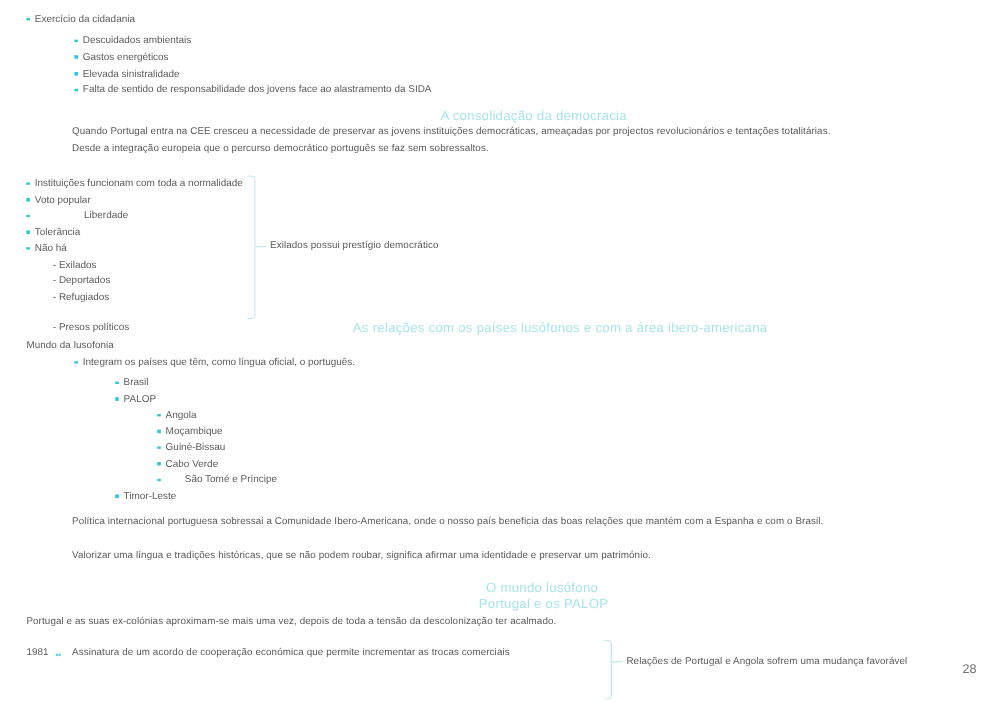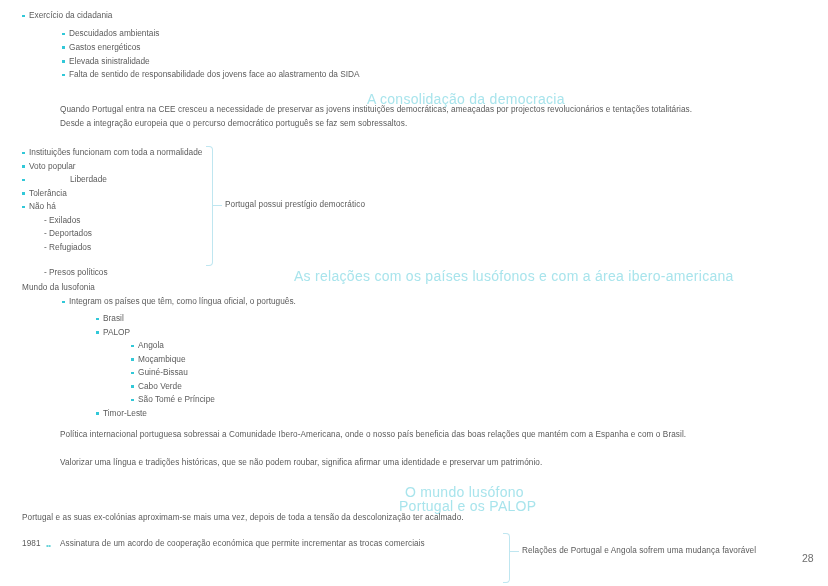--- a/index.html
+++ b/index.html
@@ -31,21 +31,21 @@
   .body-text {
     font-size: 8.2px;
     color: #5a5a5a;
     letter-spacing: 0.01em;
   }
   .bullet-text {
     font-size: 8.3px;
     color: #5c5c5c;
   }
   .heading {
-    font-size: 14px;
+    font-size: 11px;
     color: #a8e4ec;
     letter-spacing: 0.02em;
   }
   .page-num {
     font-size: 10.5px;
     color: #6e6e6e;
   }
   
   .bul {
     position: absolute;
@@ -118,21 +118,21 @@
 
   <div>
     <span class="t bullet-text" style="left:44px; top:215.5px;">- Exilados</span>
     <span class="t bullet-text" style="left:44px; top:229px;">- Deportados</span>
     <span class="t bullet-text" style="left:44px; top:242.5px;">- Refugiados</span>
     <span class="t bullet-text" style="left:44px; top:256px;margin-top:12px;">- Presos políticos</span>
   </div>
 
   <div class="bracket" style="left:206px; top:146px; width:7px; height:120px; border-radius:0 4px 4px 0;"></div>
   <div class="bracket-tick" style="left:213px; top:205px; width:9px;"></div>
-  <div class="t body-text" style="left:225px; top:201px;">Portugal possui prestígio democrático</div>
+  <div class="t body-text" style="left:225px; top:201px;">Exilados possui prestígio democrático</div>
 
   <div class="t heading" style="left:294px; top:269px;">As relações com os países lusófonos e com a área ibero-americana</div>
 
   <div class="t body-text" style="left:22px; top:284px;">Mundo da lusofonia</div>
 
   <span class="bul" style="left:62px; top:300.5px;"></span>
   <span class="t bullet-text" style="left:69px; top:297px;">Integram os países que têm, como língua oficial, o português.</span>
 
   <div>
     <span class="bul" style="left:96px; top:317.5px;"></span>
@@ -149,21 +149,21 @@
     <span class="bul" style="left:131px; top:358px;"></span>
     <span class="t bullet-text" style="left:138px; top:354.5px;">Moçambique</span>
 
     <span class="bul" style="left:131px; top:371.5px;"></span>
     <span class="t bullet-text" style="left:138px; top:368px;">Guiné-Bissau</span>
 
     <span class="bul" style="left:131px; top:385px;"></span>
     <span class="t bullet-text" style="left:138px; top:381.5px;">Cabo Verde</span>
 
     <span class="bul" style="left:131px; top:398.5px;"></span>
-    <span class="t bullet-text" style="left:138px; top:395px;">São Tomé e Príncipe</span>
+    <span class="t bullet-text" style="left:154px; top:395px;">São Tomé e Príncipe</span>
   </div>
 
   <span class="bul" style="left:96px; top:412px;"></span>
   <span class="t bullet-text" style="left:103px; top:408.5px;">Timor-Leste</span>
 
   <div class="t body-text" style="left:60px; top:431px;">Política internacional portuguesa sobressai a Comunidade Ibero-Americana, onde o nosso país beneficia das boas relações que mantém com a Espanha e com o Brasil.</div>
   <div class="t body-text" style="left:60px; top:459px;">Valorizar uma língua e tradições históricas, que se não podem roubar, significa afirmar uma identidade e preservar um património.</div>
 
   <div class="t heading" style="left:405px; top:485px;">O mundo lusófono</div>
   <div class="t heading" style="left:399px; top:499px;">Portugal e os PALOP</div>

